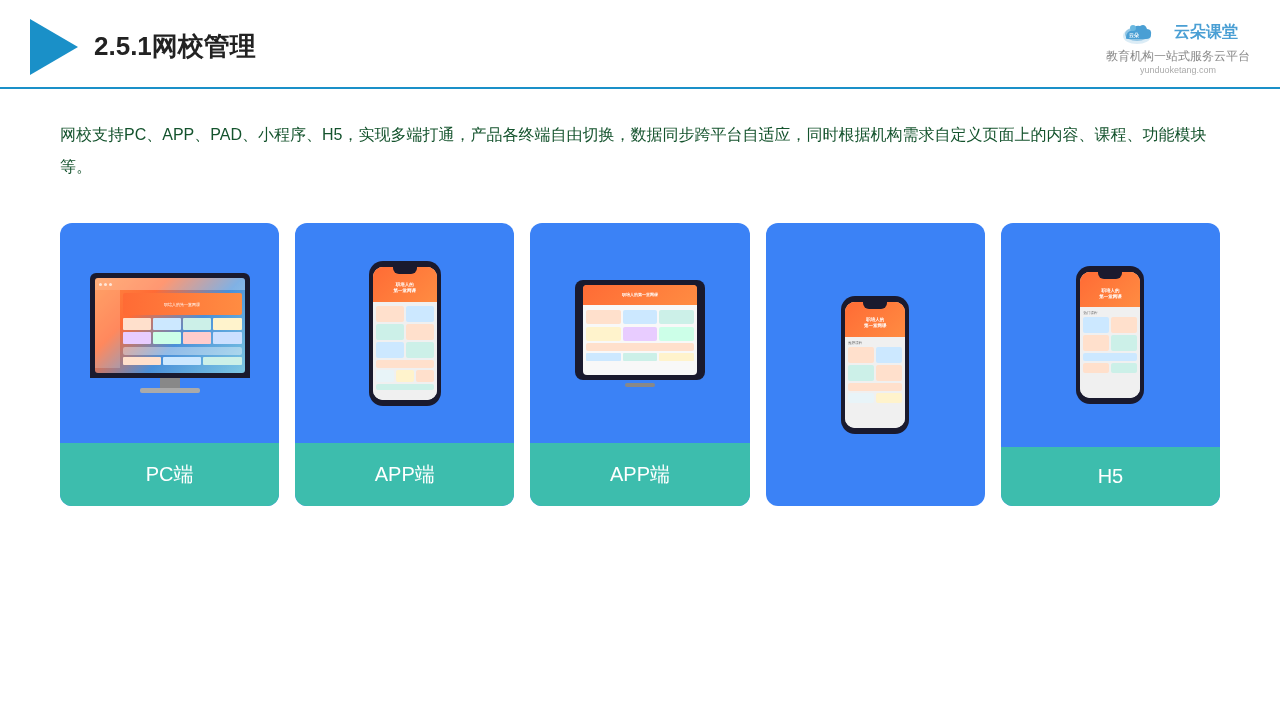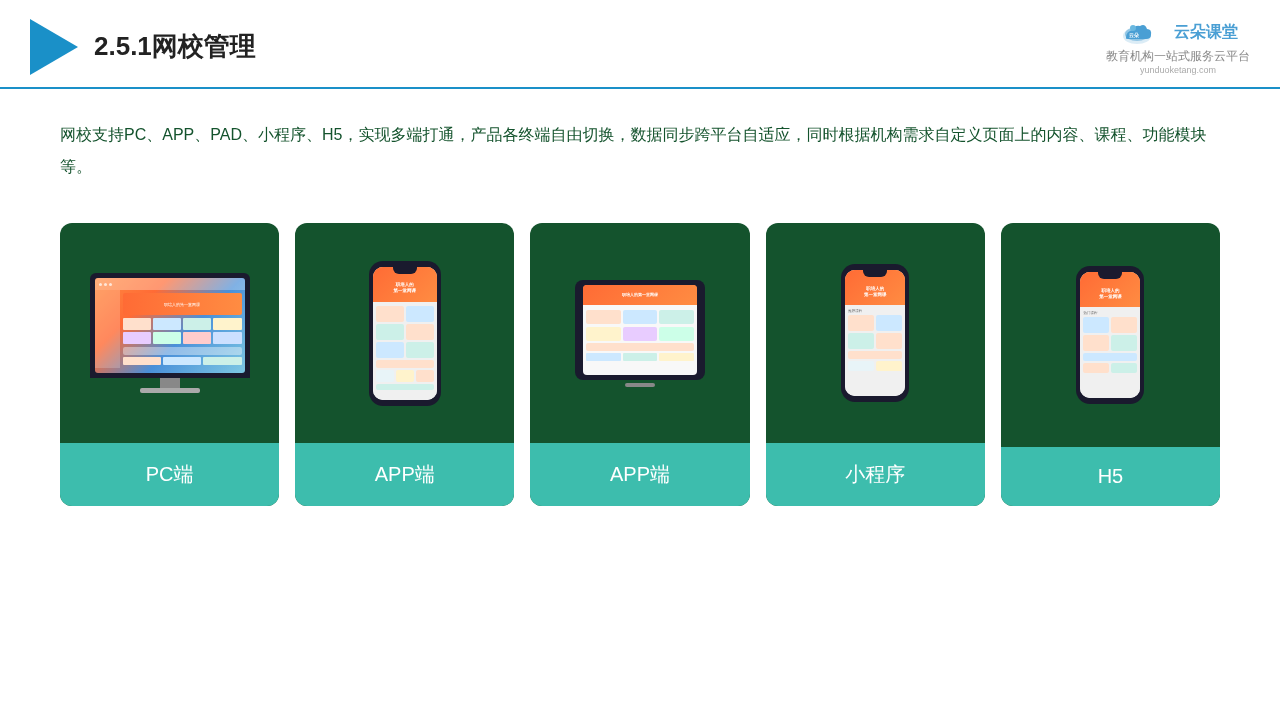--- a/index.html
+++ b/index.html
@@ -73,21 +73,21 @@
     
     .cards-container {
       display: flex;
       gap: 16px;
       padding: 20px 60px 30px 60px;
       margin-top: 10px;
     }
 
     .card {
       flex: 1;
-      background: #14532d;
+      background: #3b82f6;
       border-radius: 12px;
       display: flex;
       flex-direction: column;
       align-items: center;
       overflow: hidden;
     }
 
     .card-image-area {
       width: 100%;
       flex: 1;
@@ -477,21 +477,20 @@
                 <div style="display:flex; gap:2px; margin-top:2px;">
                   <div style="flex:1; height:10px; background:#e8f4f8; border-radius:2px;"></div>
                   <div style="flex:1; height:10px; background:#fff3cc; border-radius:2px;"></div>
                 </div>
               </div>
             </div>
           </div>
         </div>
       </div>
     </div>
-    <div class="card-label">小程序</div>
   </div>
 
   <div class="card">
     <div class="card-image-area">
       <div class="phone-mockup">
         <div class="phone-outer" style="width:68px; height:138px;">
           <div class="phone-screen">
             <div class="phone-notch"></div>
             <div class="phone-content">
               <div class="phone-header-area">

